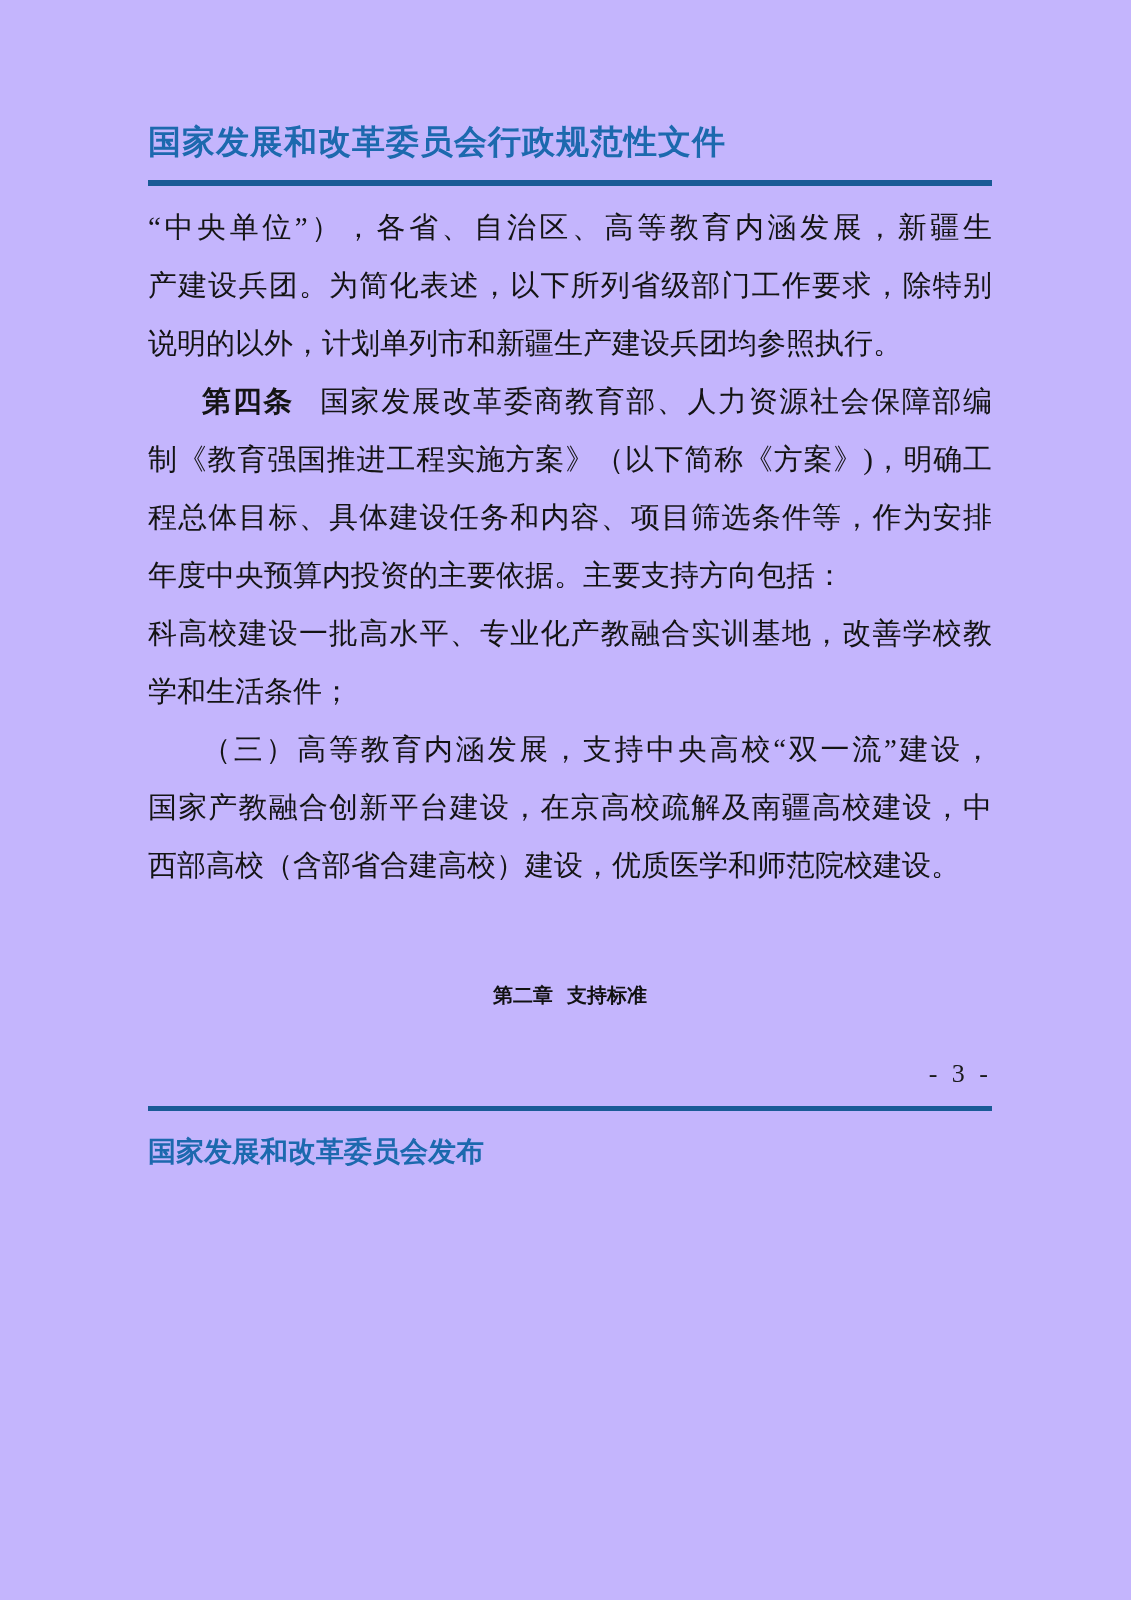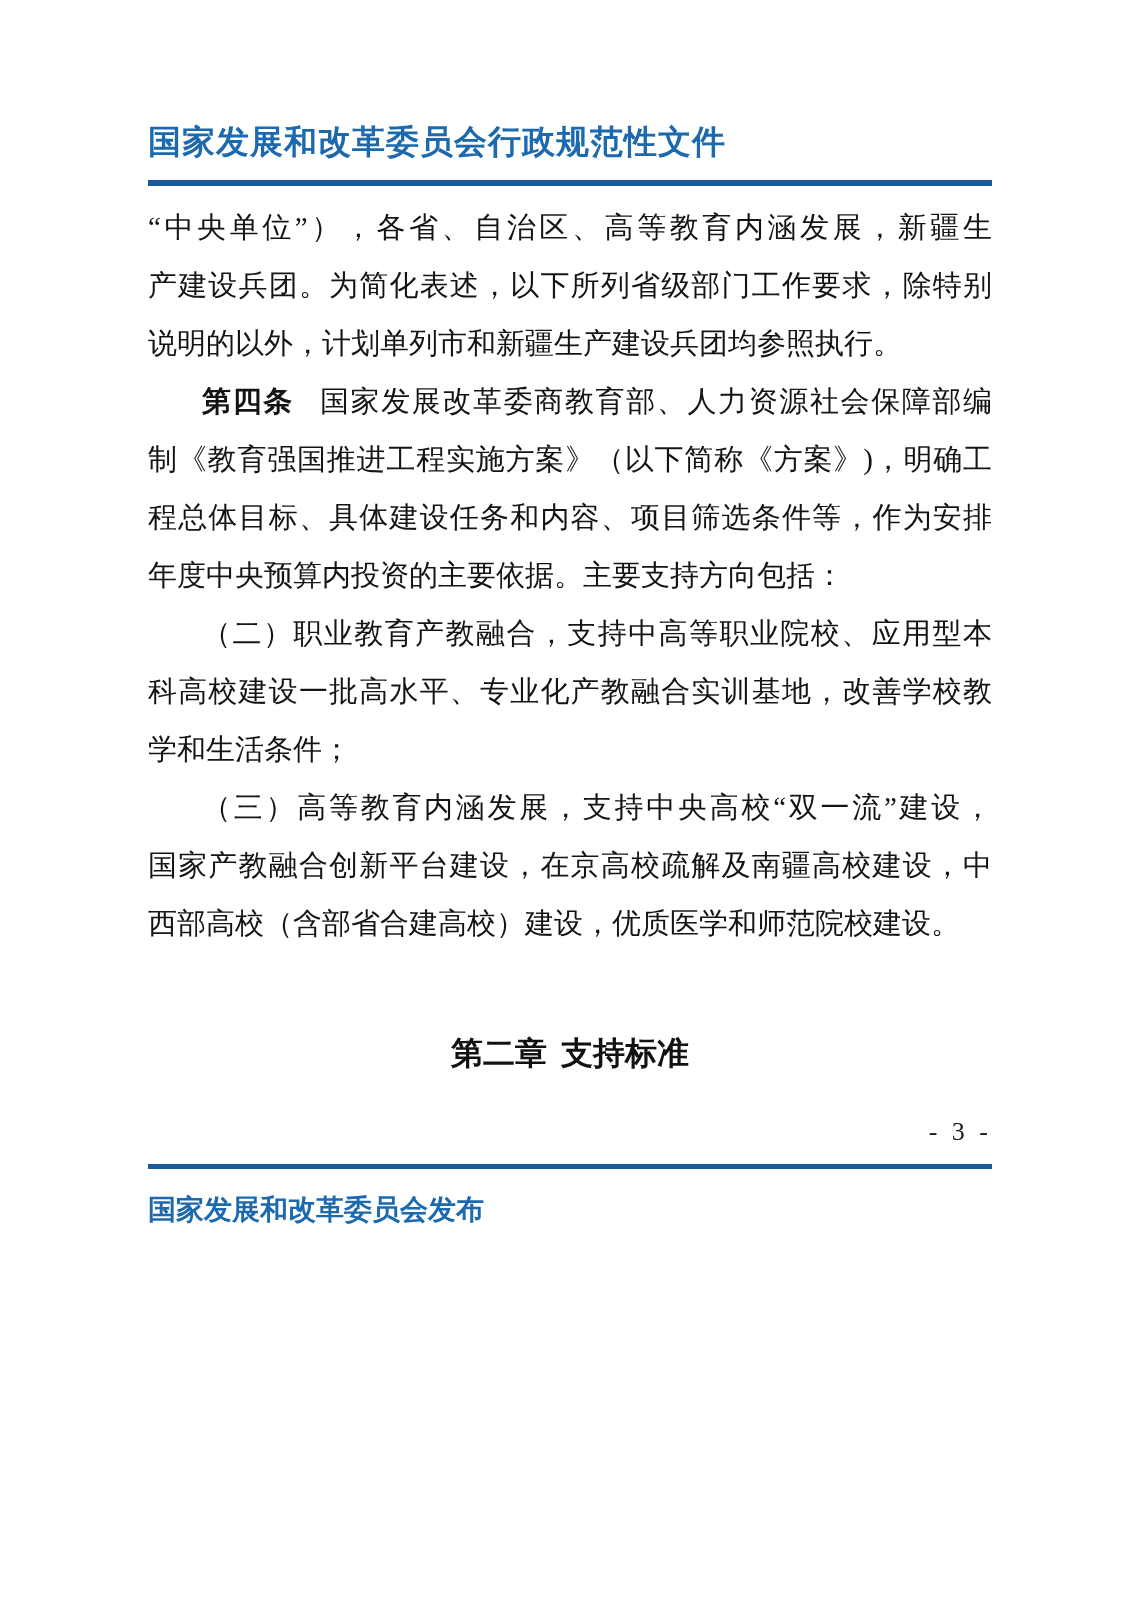--- a/index.html
+++ b/index.html
@@ -1,21 +1,21 @@
 <!DOCTYPE html>
 <html style="--accent: #1c69ae; --rule: #1a5a96;"><head>
 <meta charset="utf-8">
 <style>
   html, body { margin: 0; padding: 0; background: #e9e9e9; }
   .page {
     position: relative;
     width: 1131px;
     height: 1600px;
     margin: 0 auto;
-    background: #ffffff;
+    background: #c4b5fd;
     font-family: "Liberation Serif", "DejaVu Serif", serif;
     color: #141414;
     overflow: hidden;
   }
   .content {
     position: absolute;
     left: 148px;
     right: 139px;
     top: 0;
   }
@@ -54,21 +54,21 @@
     font-weight: bold;
     margin-right: 26px;
   }
   .chapter {
     margin-top: 72px;
     height: 58px;
     line-height: 58px;
     text-align: center;
     font-family: "Liberation Sans", "DejaVu Sans", sans-serif;
     font-weight: bold;
-    font-size: 32px;
+    font-size: 20px;
     color: #111111;
   }
   .chapter .ch-num { margin-right: 14px; }
   .article5 { margin-top: 62px; }
   .pagenum {
     margin-top: 32px;
     height: 36px;
     line-height: 36px;
     text-align: right;
     font-size: 26px;
@@ -105,21 +105,20 @@
 
       <div class="para">
         <div class="line indent"><b class="lead">第四条</b><span>国家发展改革委商教育部、人力资源社会保障部编</span></div>
         <div class="line">制《教育强国推进工程实施方案》（以下简称《方案》)，明确工</div>
         <div class="line">程总体目标、具体建设任务和内容、项目筛选条件等，作为安排</div>
         <div class="line last">年度中央预算内投资的主要依据。主要支持方向包括：</div>
       </div>
 
 
       <div class="para">
-        <div class="line indent">（二）职业教育产教融合，支持中高等职业院校、应用型本</div>
         <div class="line">科高校建设一批高水平、专业化产教融合实训基地，改善学校教</div>
         <div class="line last">学和生活条件；</div>
       </div>
 
       <div class="para">
         <div class="line indent">（三）高等教育内涵发展，支持中央高校“双一流”建设，</div>
         <div class="line">国家产教融合创新平台建设，在京高校疏解及南疆高校建设，中</div>
         <div class="line last">西部高校（含部省合建高校）建设，优质医学和师范院校建设。</div>
       </div>
 

